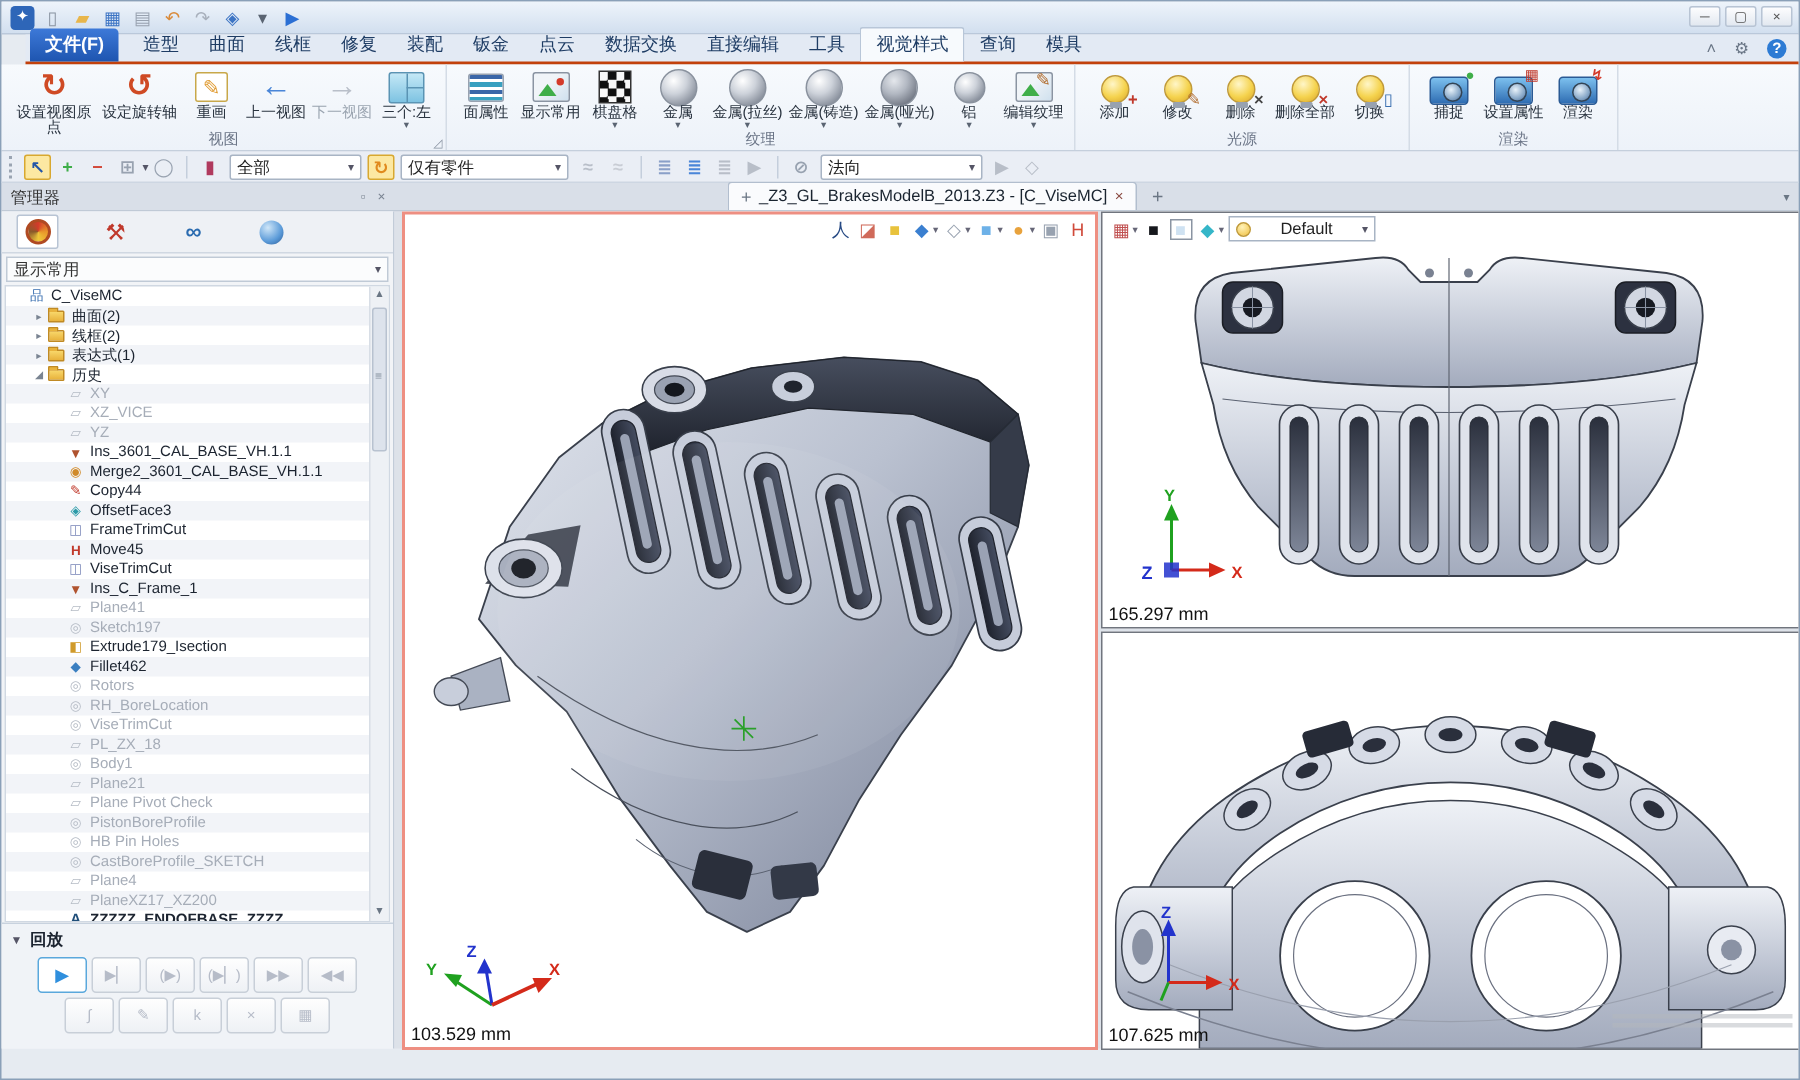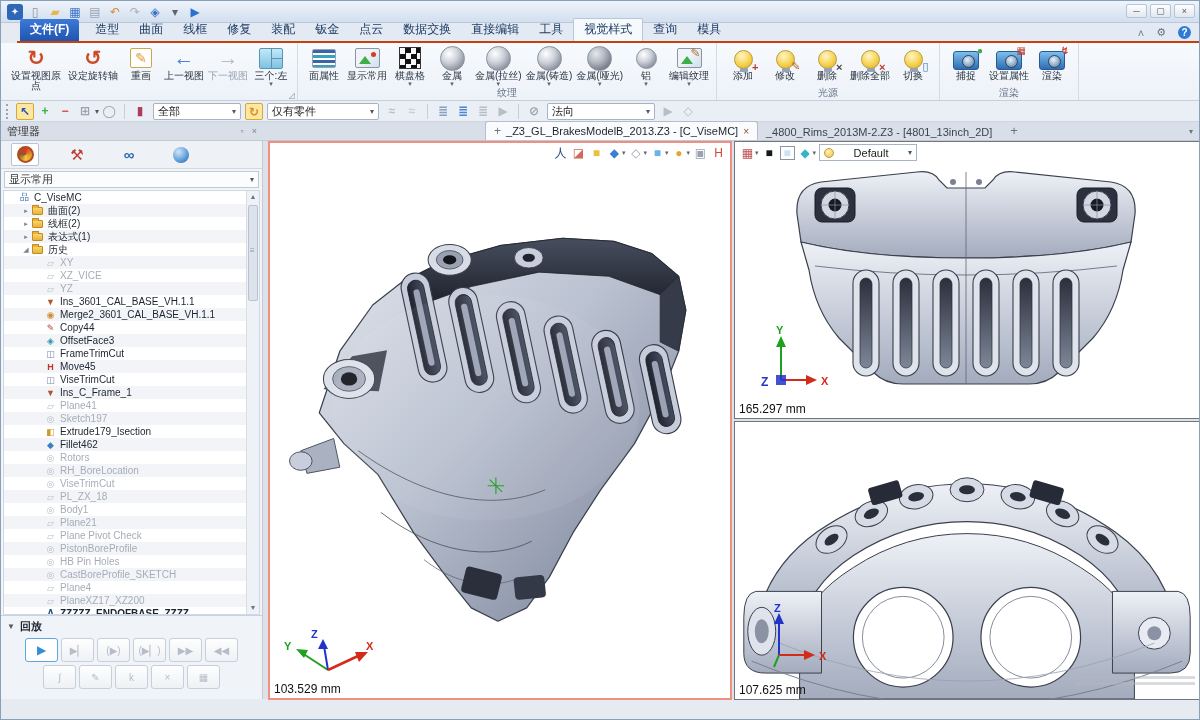--- a/index.html
+++ b/index.html
@@ -267,20 +267,21 @@
             <div class="rlab">下一视图</div>
           </div>
           <div class="rbtn">
             <div class="ric">
               <div class="ri-panes"></div>
             </div>
             <div class="rlab">三个:左</div>
             <div class="rdd">▾</div>
           </div>
         </div>
+        <div class="rglab">视图</div>
         <span class="rlaunch">◿</span>
       </div>
       <div class="rgroup">
         <div class="rbar">
           <div class="rbtn">
             <div class="ric">
               <div class="ri-stripes"></div>
             </div>
             <div class="rlab">面属性</div>
           </div>
@@ -459,23 +460,20 @@
       <span>管理器</span>
       <span class="sp"></span>
       <span class="mhi">▫</span>
       <span class="mhi">×</span>
     </div>
     <div id="tabs">
         <div class="dtab act">
           <span class="dplus">+</span>
           <span class="dlab">_Z3_GL_BrakesModelB_2013.Z3 - [C_ViseMC]</span>
           <span class="dclose">×</span>
-        </div>
-        <div class="dtab">
-          <span class="dlab">_4800_Rims_2013M-2.Z3 - [4801_13inch_2D]</span>
         </div>
         <span class="dnew">+</span>
       </div>
   </div>
   <span id="tabov">▾</span>
 
   <div id="sidebar">
     <div id="sbtabs">
         <span class="sbt sel">
           <span class="ic-palette"></span>

